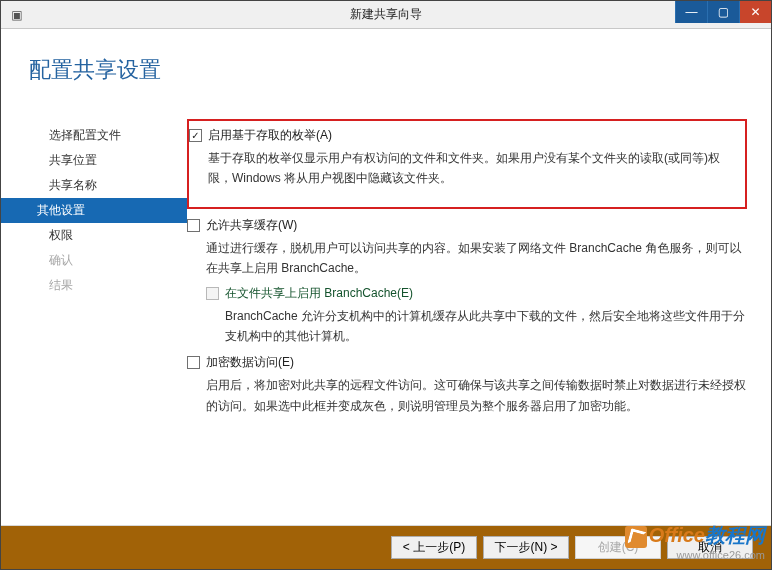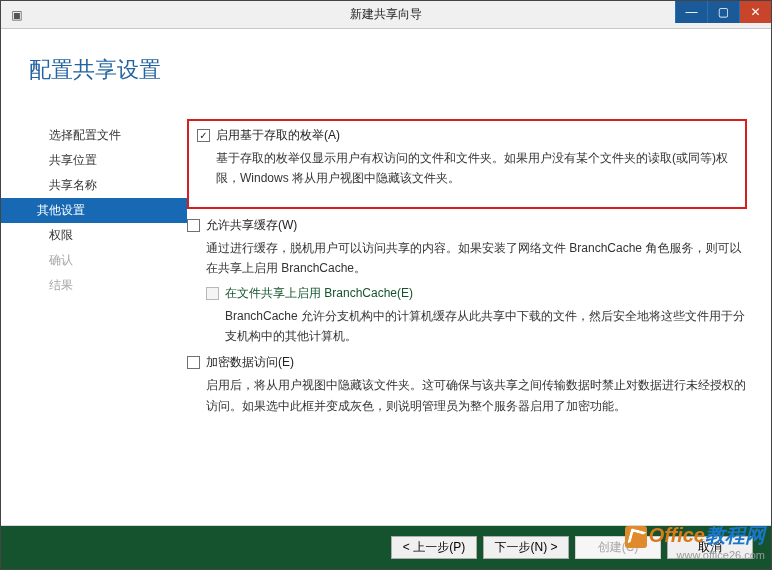--- a/index.html
+++ b/index.html
@@ -86,21 +86,21 @@
       color:#fff;
       padding-left:36px;
     }
     .sidebar-item.disabled { color:#a6a6a6; }
     .main {
       flex:1;
       padding-right:24px;
     }
     .highlight-box {
       border:2px solid #d62020;
-      padding:6px 8px 10px 8px;
+      padding:6px 8px 10px 0;
       margin-top:-2px;
       margin-bottom:8px;
     }
     .option {
       margin-bottom:8px;
     }
     .option-head {
       display:flex;
       align-items:flex-start;
     }
@@ -133,21 +133,21 @@
     .footer {
       position:absolute;
       left:0;right:0;bottom:0;
       height:44px;
       border-top:1px solid #d8d8d8;
       display:flex;
       align-items:center;
       justify-content:flex-end;
       padding-right:18px;
       gap:6px;
-      background:#14532d;
+      background:#a16207;
     }
     .btn {
       min-width:86px;
       height:23px;
       border:1px solid #adadad;
       background:#f0f0f0;
       font-size:12px;
       display:flex;align-items:center;justify-content:center;
       padding:0 10px;
       cursor:pointer;
@@ -227,21 +227,21 @@
             </div>
             <div class="opt-desc">BranchCache 允许分支机构中的计算机缓存从此共享中下载的文件，然后安全地将这些文件用于分支机构中的其他计算机。</div>
           </div>
         </div>
 
         <div class="option">
           <div class="option-head">
             <span class="chk"></span>
             <span class="opt-label">加密数据访问(E)</span>
           </div>
-          <div class="opt-desc">启用后，将从用户视图中隐藏该文件夹。这可确保与该共享之间传输数据时禁止对数据进行未经授权的访问。如果选中此框并变成灰色，则说明管理员为整个服务器启用了加密功能。</div>
+          <div class="opt-desc">启用后，将加密对此共享的远程文件访问。这可确保与该共享之间传输数据时禁止对数据进行未经授权的访问。如果选中此框并变成灰色，则说明管理员为整个服务器启用了加密功能。</div>
         </div>
 
       </div>
     </div>
 
     <div class="footer">
       <div class="btn">&lt; 上一步(P)</div>
       <div class="btn">下一步(N) &gt;</div>
       <div class="btn disabled">创建(C)</div>
       <div class="btn">取消</div>

